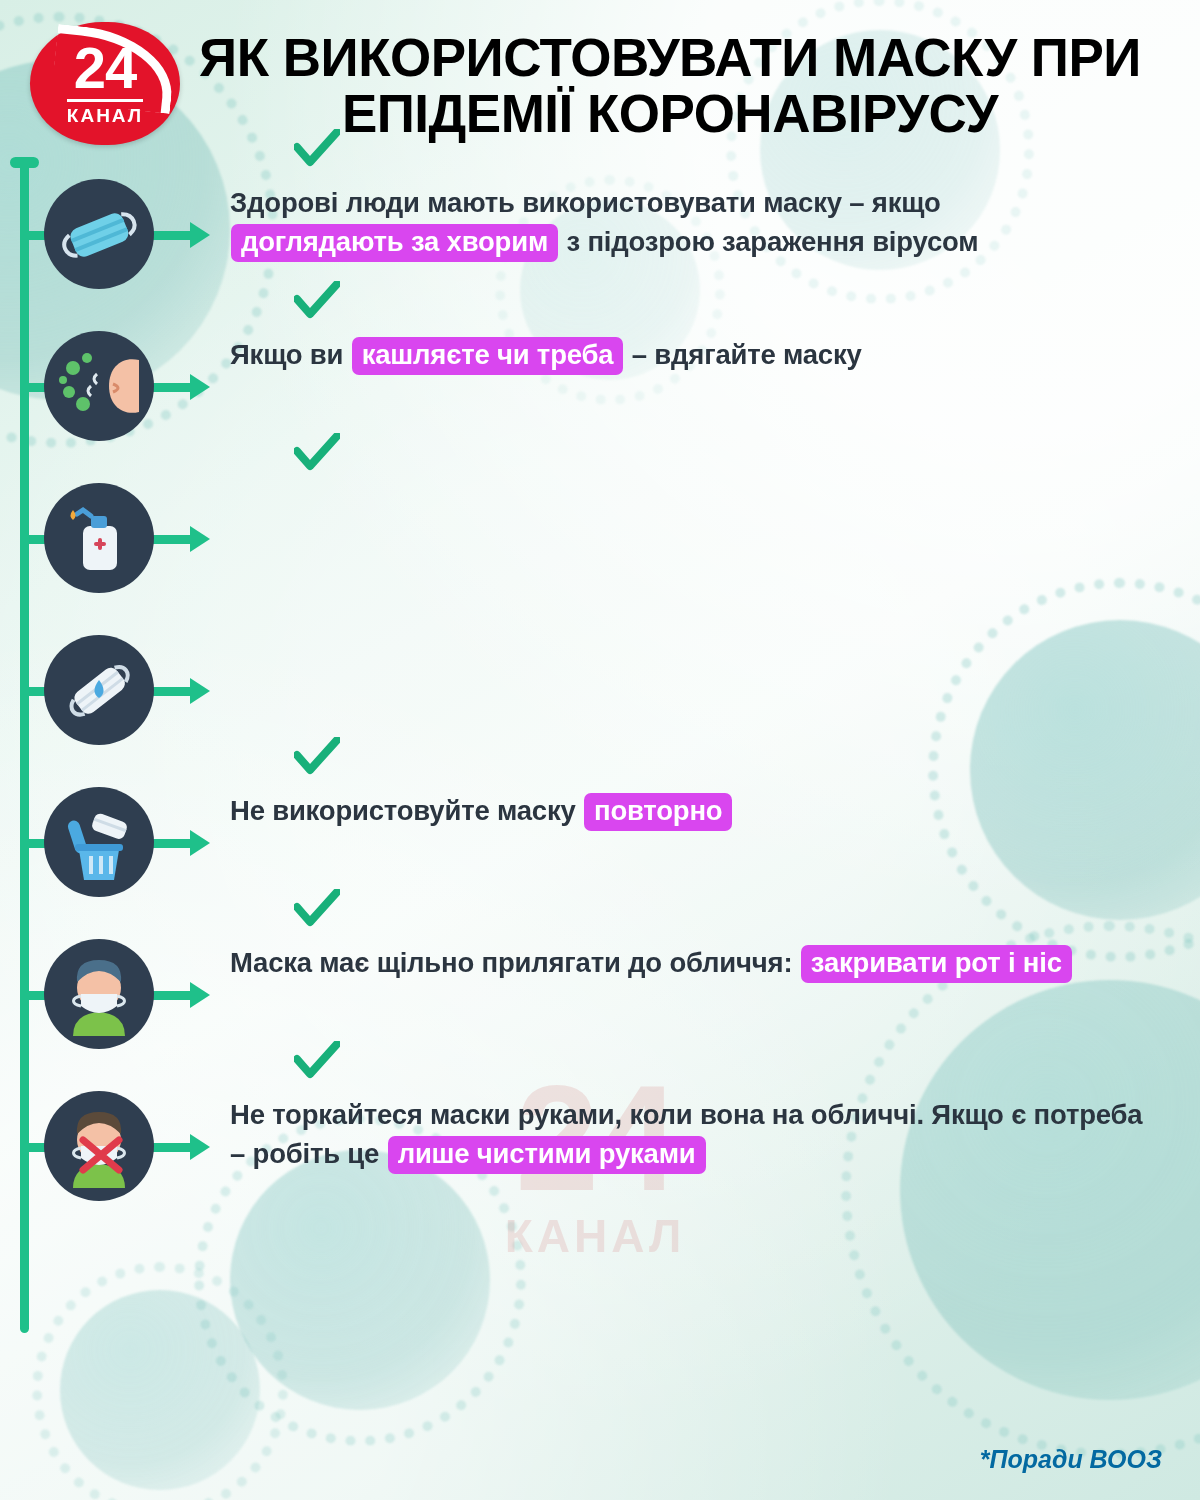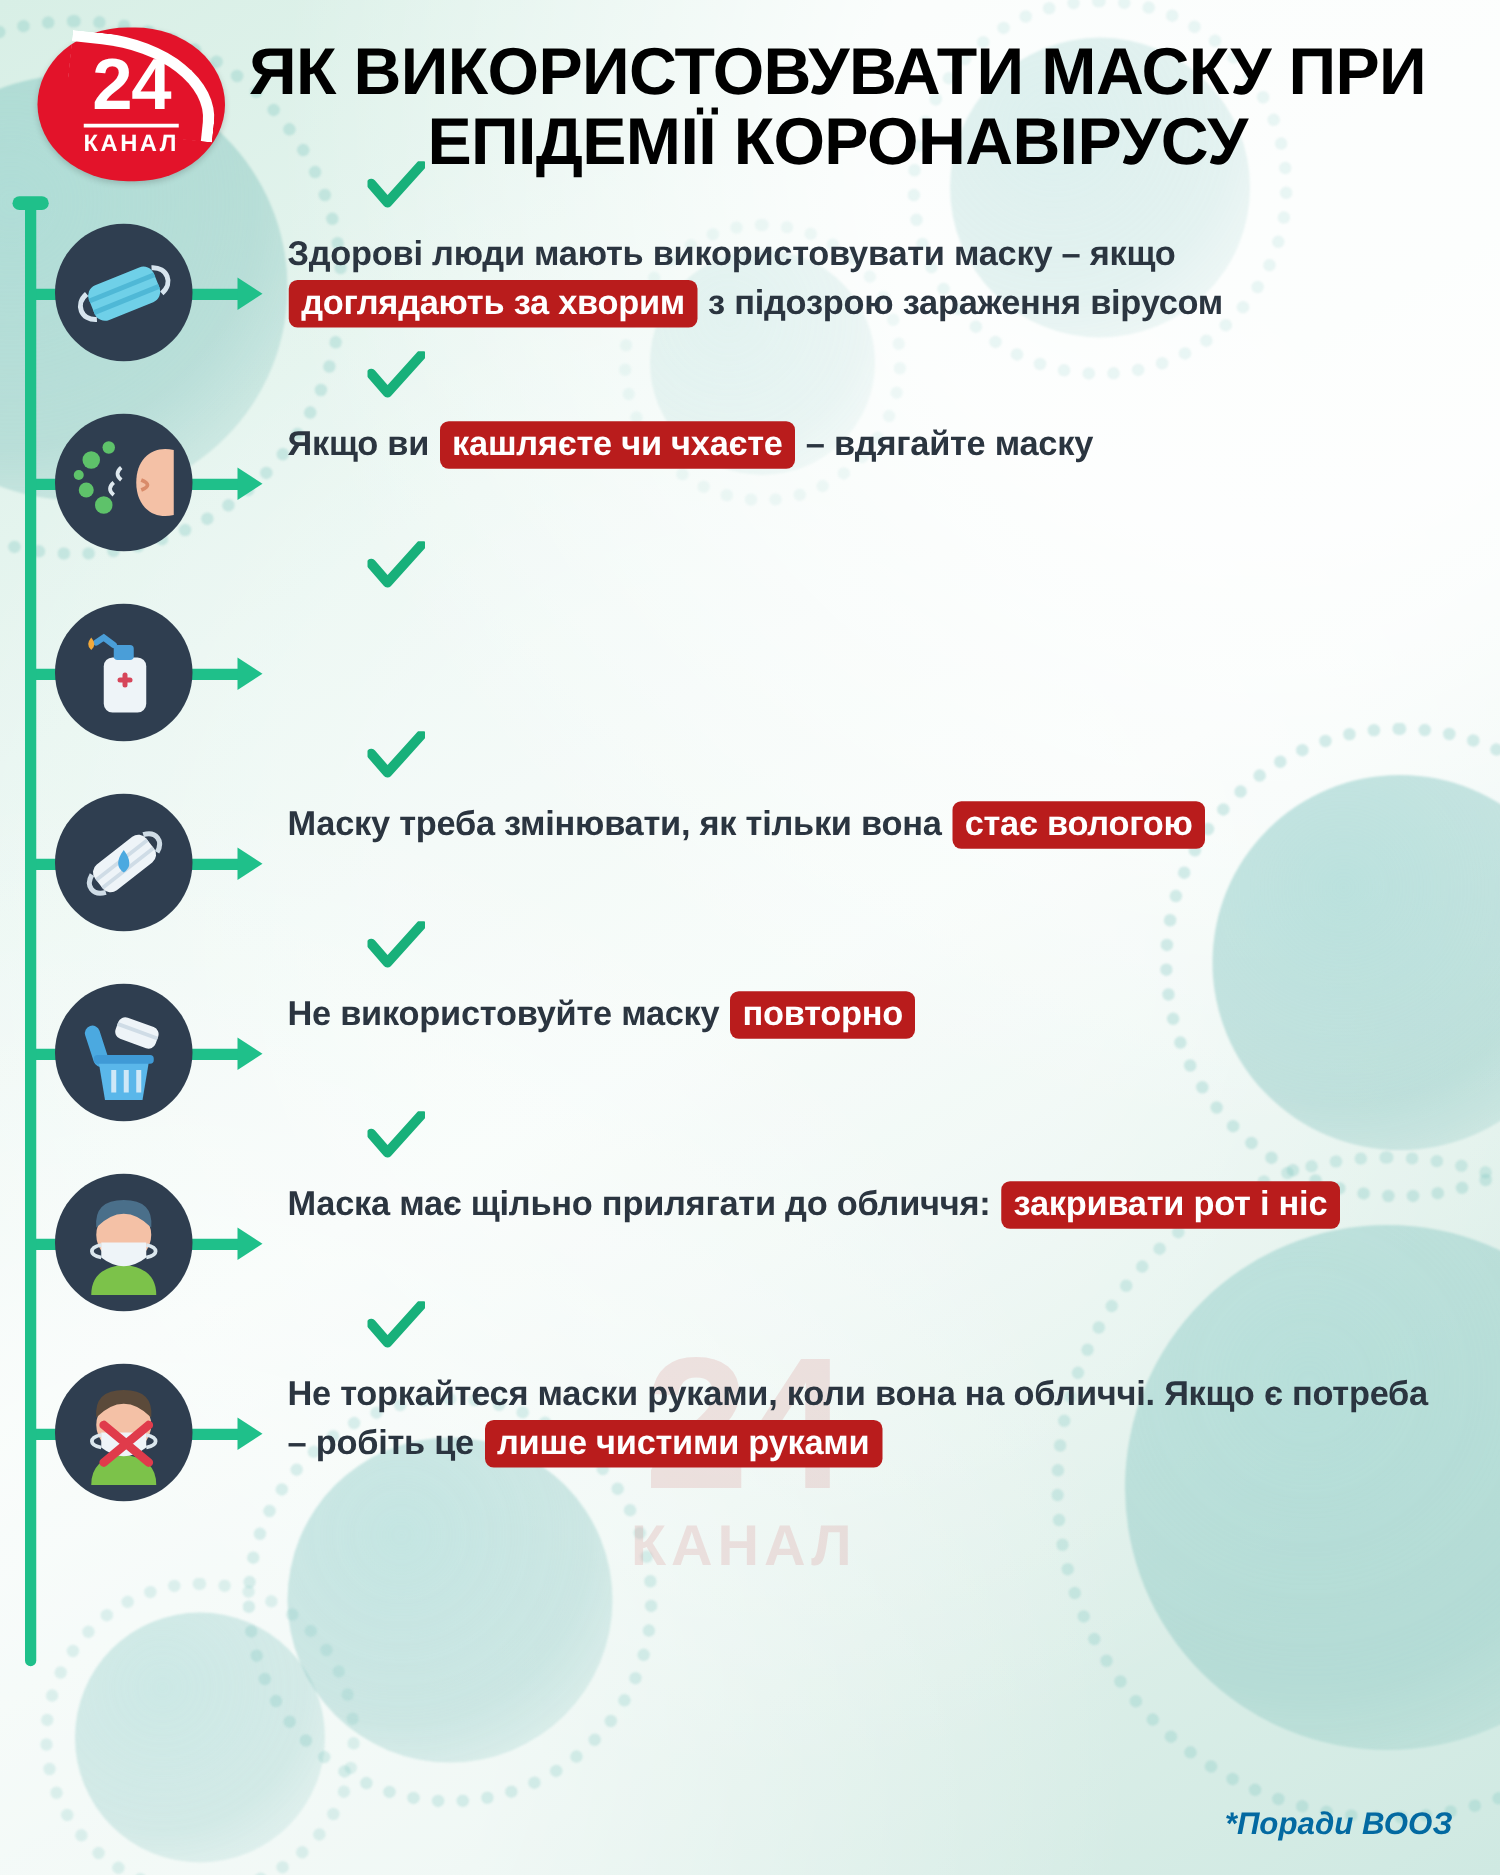--- a/index.html
+++ b/index.html
@@ -223,21 +223,21 @@
     z-index: 4;
   }
   .text {
     font-size: 27.5px;
     font-weight: bold;
     color: #2b3540;
     line-height: 1.42;
     letter-spacing: -0.2px;
   }
   .hl {
-    background: #b91c1c;
+    background: #d946ef;
     color: #ffffff;
     border-radius: 7px;
     padding: 2px 10px 4px 10px;
     display: inline-block;
     line-height: 1.18;
     margin: 0 1px;
     text-align: center;
   }
 
   .footnote {
@@ -322,21 +322,21 @@
         <circle cx="10" cy="40" r="4" fill="#5ec26a"></circle>
       </svg>
     </div>
     <div class="content">
       <span class="tick">
         <svg width="46" height="40" viewBox="0 0 46 40">
             <path d="M3 18 L16 33 L43 3" stroke="#18b07a" stroke-width="8" fill="none" stroke-linecap="round" stroke-linejoin="round"></path>
           </svg>
       </span>
       <div class="text">
-        <span>Якщо ви </span><span class="hl">кашляєте чи чхаєте</span><span> – вдягайте маску</span>
+        <span>Якщо ви </span><span class="hl">кашляєте чи треба</span><span> – вдягайте маску</span>
       </div>
     </div>
   </div>
 
   <div class="row">
     <div class="connector"></div>
     <div class="avatar">
       <svg width="92" height="92" viewBox="0 0 92 92">
         <rect x="30" y="34" width="34" height="44" rx="7" fill="#eef4f8"></rect>
         <rect x="38" y="24" width="16" height="12" rx="3" fill="#4a9ed8"></rect>
@@ -361,30 +361,20 @@
       <svg width="92" height="92" viewBox="0 0 92 92">
         <g transform="rotate(-38 46 46)">
           <rect x="20" y="34" width="52" height="26" rx="8" fill="#eef4f8"></rect>
           <rect x="20" y="42" width="52" height="3" fill="#cfdce6"></rect>
           <rect x="20" y="50" width="52" height="3" fill="#cfdce6"></rect>
           <path d="M20 38 C10 42, 10 52, 20 56" stroke="#cfdce6" stroke-width="4" fill="none"></path>
           <path d="M72 38 C82 42, 82 52, 72 56" stroke="#cfdce6" stroke-width="4" fill="none"></path>
         </g>
         <path d="M46 36 q9 12 0 18 q-9-6 0-18" fill="#4ba9e0"></path>
       </svg>
-    </div>
-    <div class="content">
-      <span class="tick">
-        <svg width="46" height="40" viewBox="0 0 46 40">
-            <path d="M3 18 L16 33 L43 3" stroke="#18b07a" stroke-width="8" fill="none" stroke-linecap="round" stroke-linejoin="round"></path>
-          </svg>
-      </span>
-      <div class="text">
-        <span>Маску треба змінювати, як тільки вона </span><span class="hl">стає вологою</span>
-      </div>
     </div>
   </div>
 
   <div class="row">
     <div class="connector"></div>
     <div class="avatar">
       <svg width="92" height="92" viewBox="0 0 92 92">
         <g transform="rotate(20 52 34)">
           <rect x="38" y="20" width="34" height="18" rx="6" fill="#eef4f8"></rect>
           <rect x="38" y="26" width="34" height="3" fill="#cfdce6"></rect>

